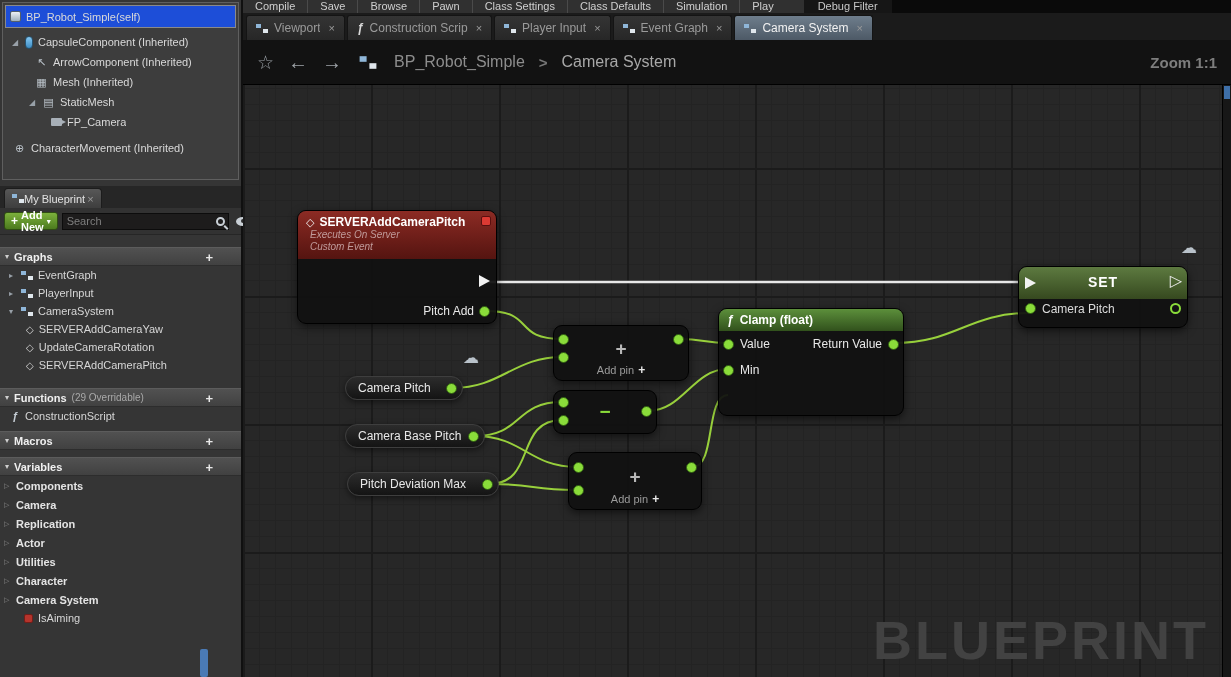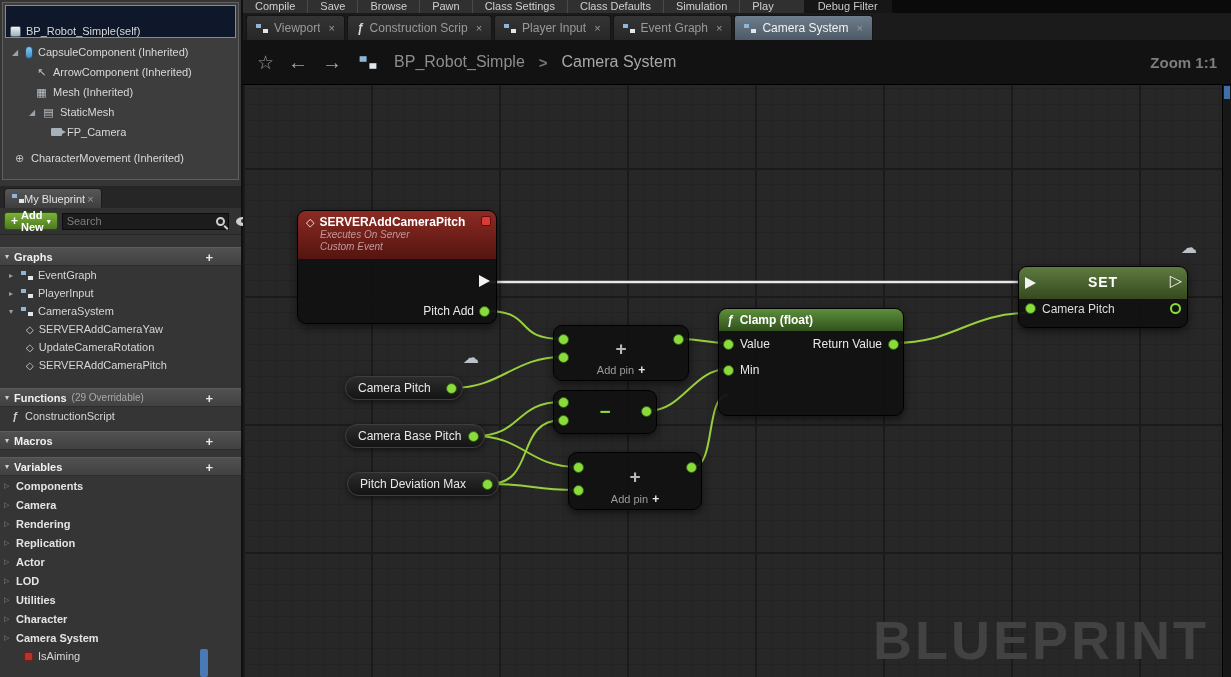--- a/index.html
+++ b/index.html
@@ -7,21 +7,21 @@
     font-family:"Liberation Sans","DejaVu Sans",sans-serif; }
   #app { position:relative; width:1231px; height:677px; background:#161616; }
 
   
   #sidebar { position:absolute; left:0; top:0; width:243px; height:677px;
     background:#353535; border-right:2px solid #101010; display:flex; flex-direction:column; }
   .components-panel { margin:2px 2px 0 2px; height:178px; background:#3d3d3d;
     border:1px solid #5f5f5f; padding:2px 2px; overflow:hidden; }
   .comp-row { display:flex; align-items:center; gap:5px; height:20px;
     color:#d9d9d9; font-size:11px; white-space:nowrap; }
-  .self-row { border:1px solid #8a8a8a; background:#0f172a; height:33px; padding-left:4px; margin-bottom:4px;align-items:flex-end; }
+  .self-row { border:1px solid #8a8a8a; background:#1d4ed8; height:23px; padding-left:4px; margin-bottom:4px; }
   .tri { color:#98a0a8; font-size:8px; width:10px; text-align:center; flex:none; }
   .lbl { overflow:hidden; text-overflow:ellipsis; }
 
   .ic-bp { width:11px; height:11px; border-radius:2px; flex:none;
     background:linear-gradient(#eef2f6,#9fb0bd); border:1px solid #55606a; }
   .ic-capsule { width:8px; height:13px; border-radius:4px; flex:none;
     background:linear-gradient(#86c8f2,#3d8dc4); border:1px solid #26526f; }
   .gl { color:#b9c1c8; font-size:11px; width:13px; text-align:center; flex:none; }
   .ic-camera { width:11px; height:8px; background:#a8b0b8; border-radius:1px; position:relative; flex:none; }
   .ic-camera::after { content:""; position:absolute; left:100%; top:1.5px; width:0; height:0;
@@ -117,21 +117,21 @@
   .pin { width:11px; height:11px; border-radius:50%; background:#8adc3a; border:1px solid #2f5a12; flex:none; }
   .pin.hollow { background:transparent; border:2px solid #8adc3a; }
   .exec-tri { width:0; height:0; border-left:11px solid #f2f2f2;
     border-top:6.5px solid transparent; border-bottom:6.5px solid transparent; }
 
   #node-event { left:54px; top:170px; width:200px; height:114px; }
   #node-event .node-header { height:48px; background:linear-gradient(#8c2b24,#551410); padding:4px 8px; position:relative; }
   .ev-title-row { display:flex; align-items:center; gap:5px; }
   .ev-diamond { color:#efefef; font-size:11px; }
   .ev-title { font-weight:bold; font-size:12px; color:#fff; }
-  .ev-sub { font-style:italic; font-size:10px; color:#c09a9a; line-height:12px; margin-left:14px; }
+  .ev-sub { font-style:italic; font-size:10px; color:#c09a9a; line-height:12px; margin-left:4px; }
   .debug-box { position:absolute; right:5px; top:5px; width:10px; height:10px; background:#dd3a33;
     border:1px solid #5a0f0f; border-radius:2px; }
   #node-event .exec-out { position:absolute; right:6px; top:64px; }
   #node-event .out-row { position:absolute; right:6px; top:93px; display:flex; align-items:center; gap:5px; }
 
   .getter { position:absolute; z-index:2; height:24px; border-radius:12px;
     background:linear-gradient(#2c2c2c,#141414); border:1px solid #3e3e3e;
     box-shadow:0 2px 6px rgba(0,0,0,0.5); display:flex; align-items:center;
     padding:0 5px 0 12px; color:#e8e8e8; font-size:12px; white-space:nowrap; }
   .getter .pin { margin-left:auto; }
@@ -300,33 +300,25 @@
       <div class="cat-row">
         <span class="cat-tri">▷</span>
         <span>Components</span>
       </div>
       <div class="cat-row">
         <span class="cat-tri">▷</span>
         <span>Camera</span>
       </div>
       <div class="cat-row">
         <span class="cat-tri">▷</span>
-        <span>Rendering</span>
-      </div>
-      <div class="cat-row">
-        <span class="cat-tri">▷</span>
         <span>Replication</span>
       </div>
       <div class="cat-row">
         <span class="cat-tri">▷</span>
         <span>Actor</span>
-      </div>
-      <div class="cat-row">
-        <span class="cat-tri">▷</span>
-        <span>LOD</span>
       </div>
       <div class="cat-row">
         <span class="cat-tri">▷</span>
         <span>Utilities</span>
       </div>
       <div class="cat-row">
         <span class="cat-tri">▷</span>
         <span>Character</span>
       </div>
       <div class="cat-row">

